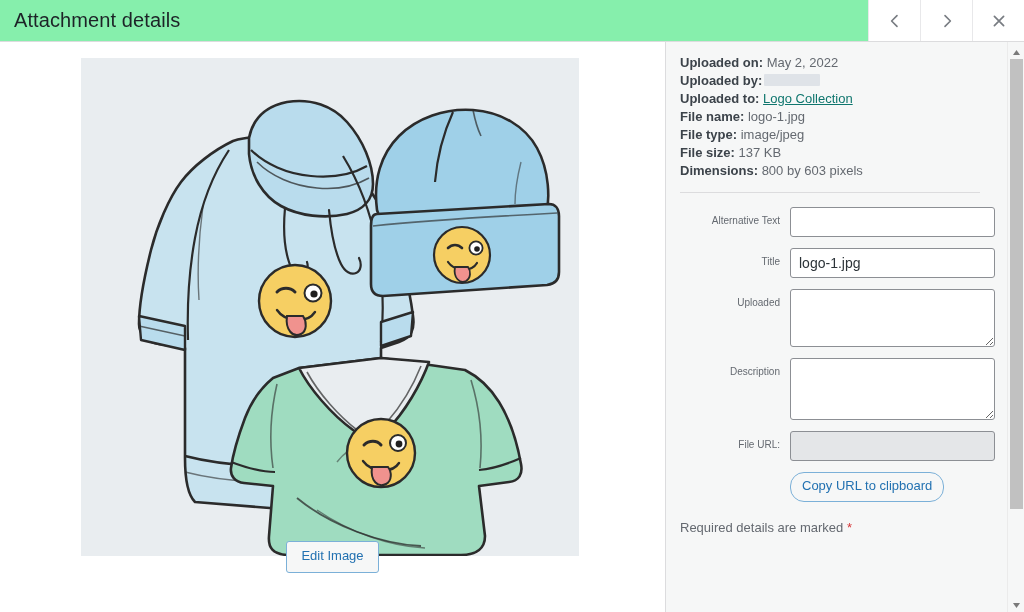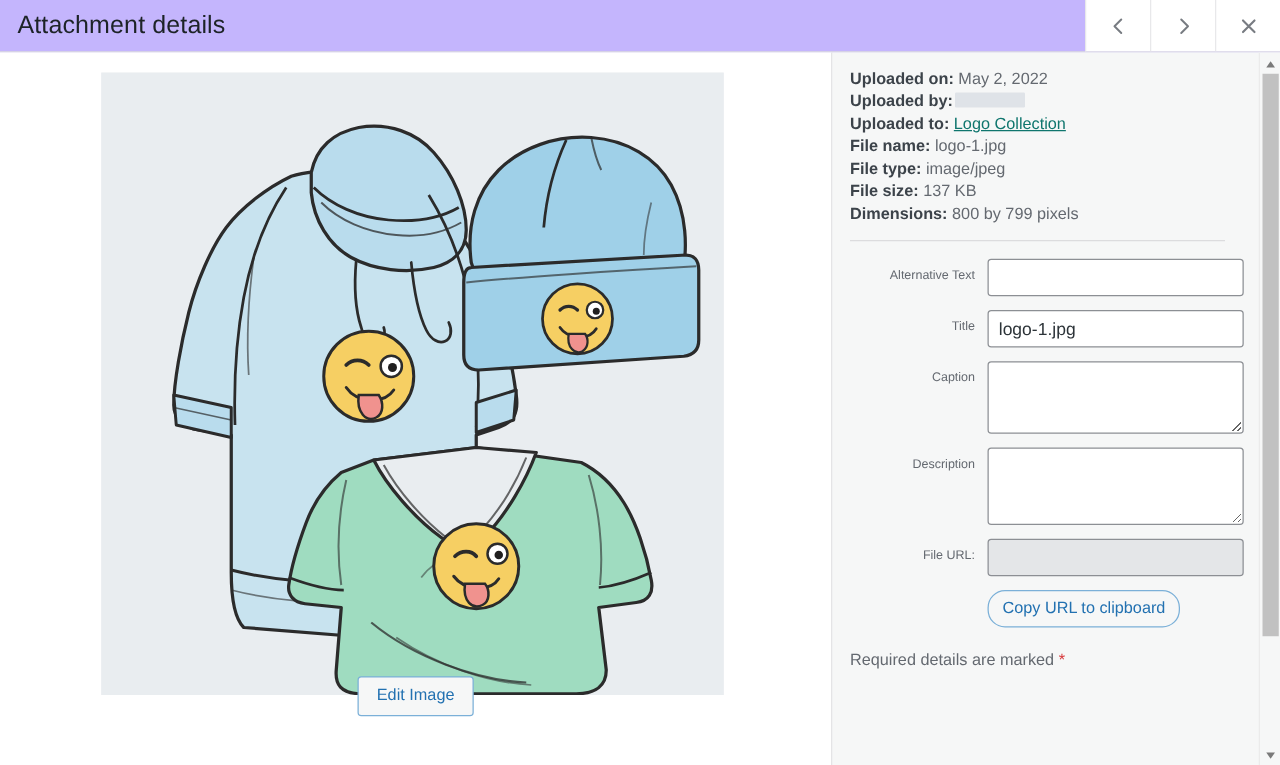--- a/index.html
+++ b/index.html
@@ -16,21 +16,21 @@
     background: #ffffff;
     display: flex;
     flex-direction: column;
   }
 
   
   .modal-header {
     position: relative;
     height: 42px;
     flex: 0 0 42px;
-    background: #c4b5fd;
+    background: #86efac;
     border-bottom: 1px solid #dcdcde;
     display: flex;
     align-items: center;
   }
   .modal-title {
     font-size: 20px;
     font-weight: 400;
     color: #1d2327;
     padding-left: 14px;
     letter-spacing: .1px;
@@ -425,21 +425,21 @@
           <div class="meta-line">
             <strong>File type:</strong>
             <span>image/jpeg</span>
           </div>
           <div class="meta-line">
             <strong>File size:</strong>
             <span>137 KB</span>
           </div>
           <div class="meta-line">
             <strong>Dimensions:</strong>
-            <span>800 by 799 pixels</span>
+            <span>800 by 603 pixels</span>
           </div>
         </div>
 
         <div class="divider"></div>
 
         <div class="form-rows">
 
           <div class="field-row">
             <div class="field-label">Alternative Text</div>
             <div class="field-control">
@@ -448,21 +448,21 @@
           </div>
 
           <div class="field-row">
             <div class="field-label">Title</div>
             <div class="field-control">
               <input class="txt-input" type="text" value="logo-1.jpg" style="">
             </div>
           </div>
 
           <div class="field-row">
-            <div class="field-label">Caption</div>
+            <div class="field-label">Uploaded</div>
             <div class="field-control">
               <textarea class="txt-area caption" style=""></textarea>
             </div>
           </div>
 
           <div class="field-row">
             <div class="field-label">Description</div>
             <div class="field-control">
               <textarea class="txt-area description" style=""></textarea>
             </div>

